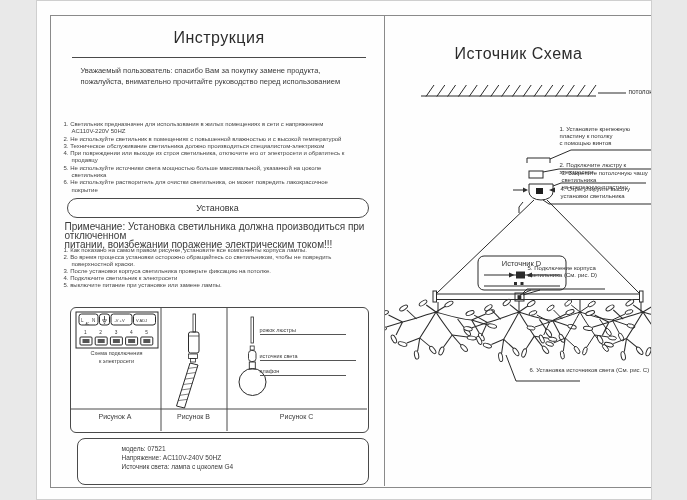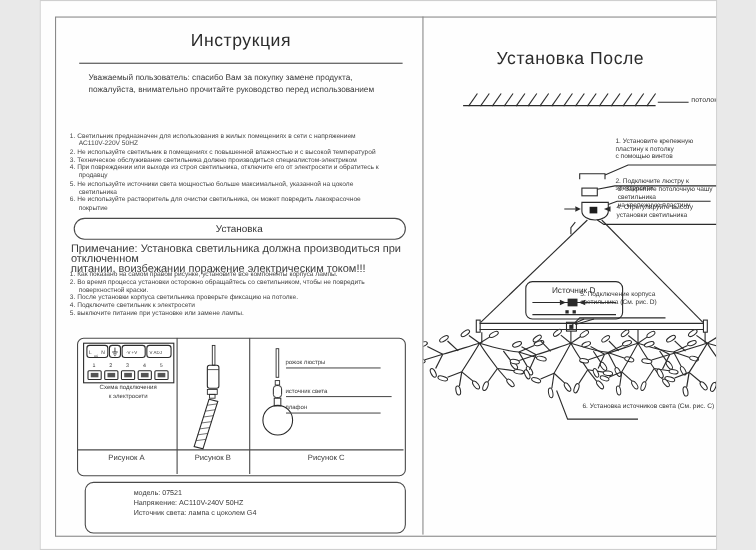--- a/index.html
+++ b/index.html
@@ -150,21 +150,21 @@
   <div class="abs caption" style="left:124px;top:412px;width:66px;">Рисунок B</div>
   <div class="abs caption" style="left:190px;top:412px;width:140px;">Рисунок C</div>
 
   <div class="abs round-box" style="left:40px;top:437px;width:290px;height:45px;"></div>
   <div class="abs specs" style="left:85px;top:443px;width:240px;">
     <div>модель: 07521</div>
     <div>Напряжение: AC110V-240V 50HZ</div>
     <div>Источник света: лампа с цоколем G4</div>
   </div>
 
-  <div class="abs big-title" style="left:370px;top:44px;width:224px;">Установка После</div>
+  <div class="abs big-title" style="left:370px;top:44px;width:224px;">Источник Схема</div>
 
   <svg class="abs" style="left:348px;top:14px;" width="324" height="472" viewBox="348 14 324 472">
     <defs>
       <g id="cluster">
         <path d="M0,0 C-10,3 -20,7 -31,10" class="stroke"></path>
         <path d="M-18,7 L-27,-2" class="stroke"></path>
           <ellipse class="petal" cx="-30" cy="-4" rx="4.2" ry="1.9" transform="rotate(-35 -30 -4)"></ellipse>
         <path d="M-31,10 L-44,3" class="stroke"></path>
           <ellipse class="petal" cx="-48" cy="1" rx="4.2" ry="1.9" transform="rotate(-20 -48 1)"></ellipse>
         <path d="M-31,10 L-46,15" class="stroke"></path>

